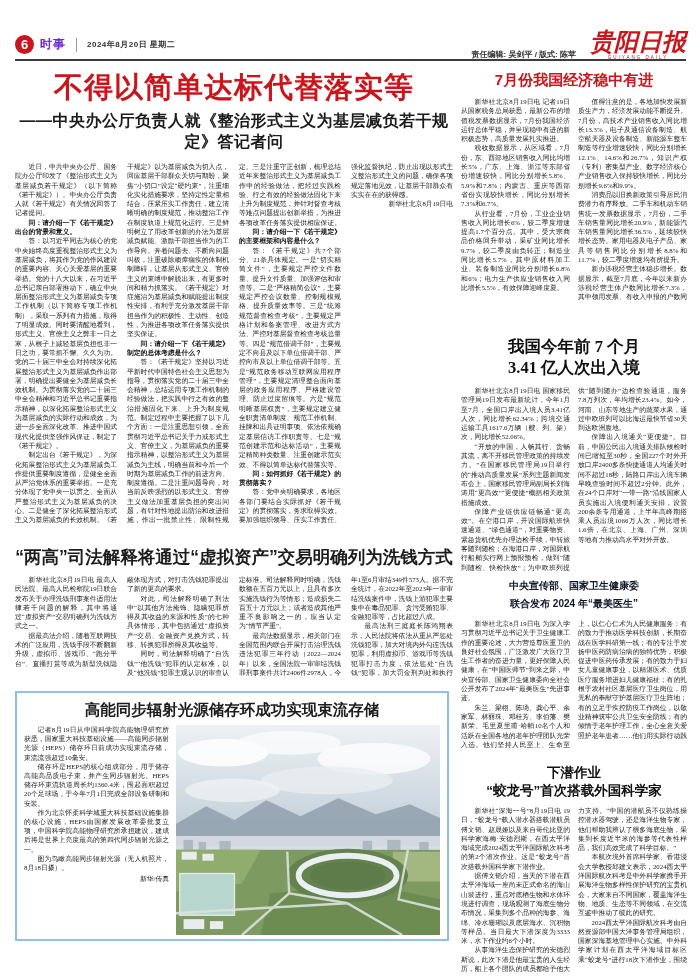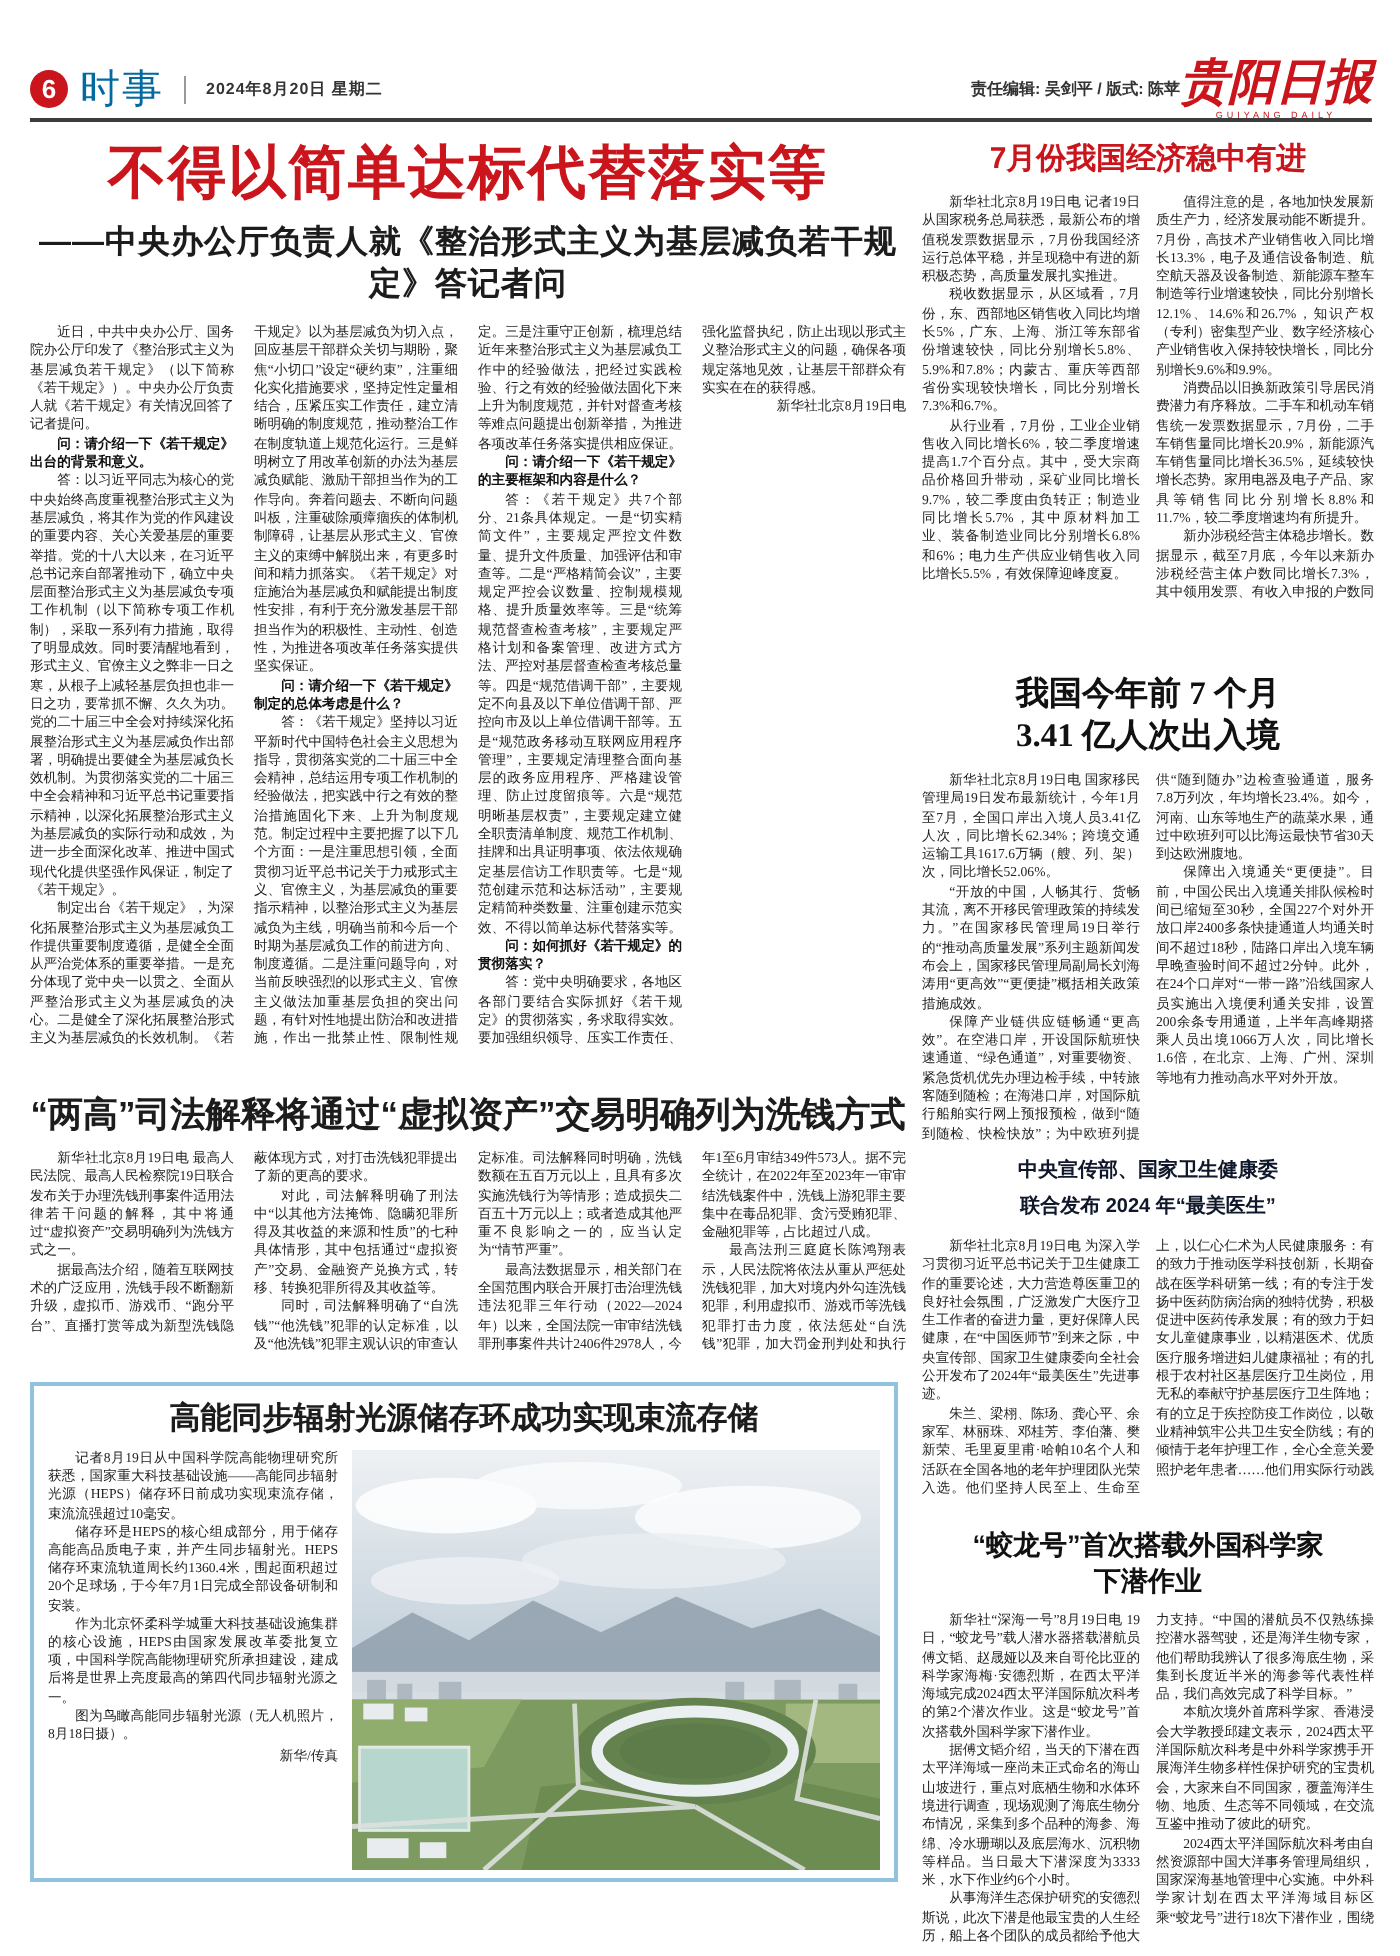--- a/index.html
+++ b/index.html
@@ -15,24 +15,24 @@
     border-bottom:2px solid #3c3c3c;
     display:flex; align-items:center; justify-content:space-between;
     font-family:"Liberation Sans","DejaVu Sans",sans-serif;
   }
   .hdr-left { display:flex; align-items:center; gap:6px; }
   .pgnum {
     width:19px; height:19px; border-radius:50%; background:#c9151b;
     color:#fff; font-weight:bold; font-size:13px; line-height:19px;
     text-align:center;
   }
-  .section { color:#0369a1; font-weight:normal; font-size:20px; letter-spacing:1px; }
+  .section { color:#6d28d9; font-weight:bold; font-size:12px; letter-spacing:1px; }
   .hdr-div { width:1px; height:14px; background:#999; margin:0 4px; }
   .date { font-size:8px; color:#333; font-weight:bold; letter-spacing:.5px; }
-  .hdr-right { display:flex; align-items:center; gap:0; }
+  .hdr-right { display:flex; align-items:flex-end; gap:14px; }
   .editors { font-size:8px; color:#333; font-weight:bold; }
   .masthead { text-align:center; }
   .masthead-main {
     color:#c9151b; font-weight:bold; font-style:italic; font-size:24px;
     line-height:24px; font-family:"Liberation Serif","DejaVu Serif",serif;
   }
   .masthead-sub { color:#c9151b; font-size:4.5px; letter-spacing:2px; margin-top:1px; }
   
   .abs { position:absolute; }
   .hl { font-family:"Liberation Sans","DejaVu Sans",sans-serif; font-weight:bold; text-align:center; }
@@ -220,22 +220,22 @@
   <div class="abs r-art docs">
     <div class="hl docs-h">中央宣传部、国家卫生健康委</div>
     <div class="hl docs-h">联合发布 2024 年“最美医生”</div>
     <div class="body-cols docs-body">
         <p>新华社北京8月19日电 为深入学习贯彻习近平总书记关于卫生健康工作的重要论述，大力营造尊医重卫的良好社会氛围，广泛激发广大医疗卫生工作者的奋进力量，更好保障人民健康，在“中国医师节”到来之际，中央宣传部、国家卫生健康委向全社会公开发布了2024年“最美医生”先进事迹。</p>
         <p>朱兰、梁栩、陈玚、龚心平、余家军、林丽珠、邓桂芳、李伯藩、樊新荣、毛里夏里甫·哈帕10名个人和活跃在全国各地的老年护理团队光荣入选。他们坚持人民至上、生命至上，以仁心仁术为人民健康服务：有的致力于推动医学科技创新，长期奋战在医学科研第一线；有的专注于发扬中医药防病治病的独特优势，积极促进中医药传承发展；有的致力于妇女儿童健康事业，以精湛医术、优质医疗服务增进妇儿健康福祉；有的扎根于农村社区基层医疗卫生岗位，用无私的奉献守护基层医疗卫生阵地；有的立足于疾控防疫工作岗位，以敬业精神筑牢公共卫生安全防线；有的倾情于老年护理工作，全心全意关爱照护老年患者……他们用实际行动践行了“敬佑生命、救死扶伤、甘于奉献、大爱无疆”的崇高职业精神。</p>
       </div>
   </div>
 
   <div class="abs r-art jl">
+    <div class="hl jl-h">下潜作业</div>
     <div class="hl jl-h">“蛟龙号”首次搭载外国科学家</div>
-    <div class="hl jl-h">下潜作业</div>
     <div class="body-cols jl-body">
         <p>新华社“深海一号”8月19日电 19日，“蛟龙号”载人潜水器搭载潜航员傅文韬、赵晟娅以及来自哥伦比亚的科学家海梅·安德烈斯，在西太平洋海域完成2024西太平洋国际航次科考的第2个潜次作业。这是“蛟龙号”首次搭载外国科学家下潜作业。</p>
         <p>据傅文韬介绍，当天的下潜在西太平洋海域一座尚未正式命名的海山山坡进行，重点对底栖生物和水体环境进行调查，现场观测了海底生物分布情况，采集到多个品种的海参、海绵、冷水珊瑚以及底层海水、沉积物等样品。当日最大下潜深度为3333米，水下作业约6个小时。</p>
         <p>从事海洋生态保护研究的安德烈斯说，此次下潜是他最宝贵的人生经历，船上各个团队的成员都给予他大力支持。“中国的潜航员不仅熟练操控潜水器驾驶，还是海洋生物专家，他们帮助我辨认了很多海底生物，采集到长度近半米的海参等代表性样品，我们高效完成了科学目标。”</p>
         <p>本航次境外首席科学家、香港浸会大学教授邱建文表示，2024西太平洋国际航次科考是中外科学家携手开展海洋生物多样性保护研究的宝贵机会，大家来自不同国家，覆盖海洋生物、地质、生态等不同领域，在交流互鉴中推动了彼此的研究。</p>
         <p>2024西太平洋国际航次科考由自然资源部中国大洋事务管理局组织，国家深海基地管理中心实施。中外科学家计划在西太平洋海域目标区乘“蛟龙号”进行18次下潜作业，围绕海山这一典型海洋生态系统和环境开展调查。</p>
       </div>
   </div>
 
 </div>

